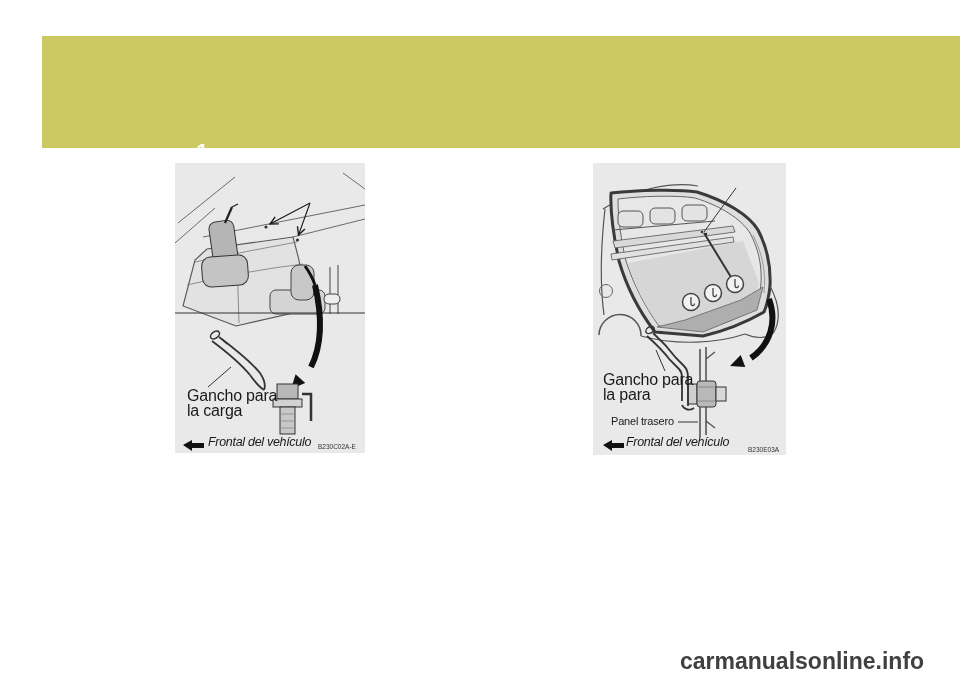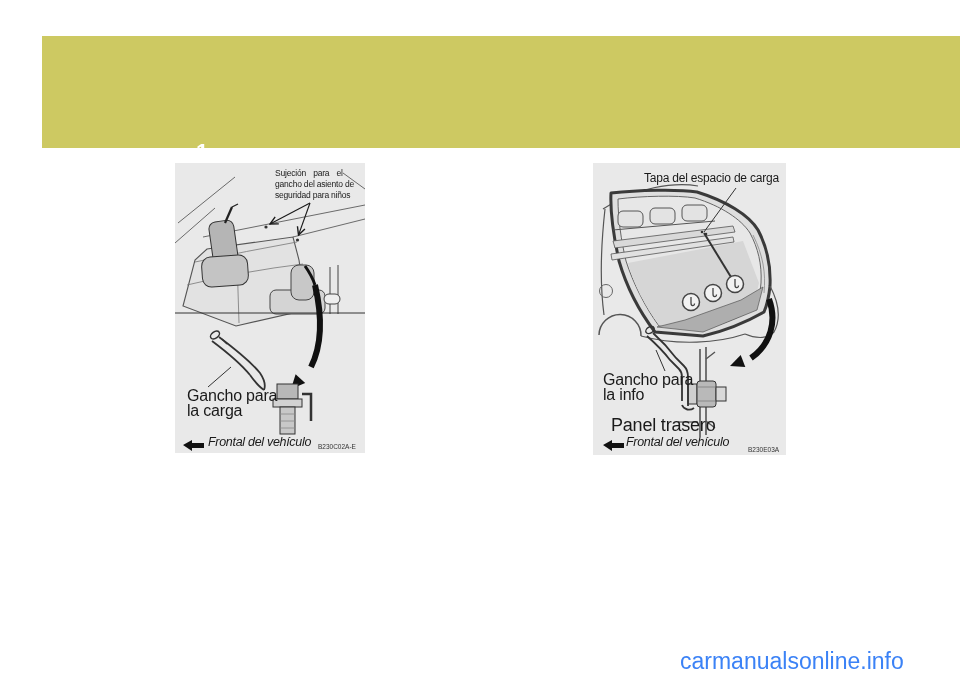--- a/index.html
+++ b/index.html
@@ -21,29 +21,29 @@
   .fig-right{left:593px;top:163px;width:193px;height:292px;}
   .figure svg.art{position:absolute;left:0;top:0;}
 
   .lbl{position:absolute;color:#1a1a1a;}
   .lbl-anchor{left:100px;top:5px;width:88px;font-size:8.5px;line-height:10.8px;letter-spacing:-.2px;}
   .lbl-anchor .l1{word-spacing:5px;display:block;}
   .lbl-anchor span{display:block;}
   .lbl-hook{left:12px;top:226px;font-size:16px;line-height:14.5px;letter-spacing:-.2px;}
   .fig-right .lbl-hook{left:10px;top:210px;}
   .lbl-title{left:0;right:7px;top:8px;text-align:right;font-size:12px;letter-spacing:-.2px;}
-  .lbl-panel{left:18px;top:252px;font-size:18px;letter-spacing:-.2px;}
+  .lbl-panel{left:18px;top:252px;font-size:11px;letter-spacing:-.2px;}
   .lbl-front{left:33px;top:272px;font-size:12.5px;letter-spacing:-.3px;font-style:italic;}
   .lbl-code{font-size:6.5px;color:#333;letter-spacing:0;}
   .code-left{left:143px;top:280px;}
   .code-right{left:155px;top:283px;}
 
   
-  .watermark{position:absolute;left:680px;top:648px;font-size:23px;font-weight:normal;
-             color:#3b82f6;letter-spacing:0;}
+  .watermark{position:absolute;left:680px;top:648px;font-size:23px;font-weight:bold;
+             color:#404040;letter-spacing:0;}
 </style>
 </head>
 <body>
 
 <div class="page">
 
   <div class="band">
     <div class="chapter">
       <span class="num">1</span>
       <span class="ttl">COMPONENTES DE SU HYUNDAI</span>
@@ -118,25 +118,20 @@
       <g>
         <rect x="102" y="221" width="21" height="15" fill="#b8b8b8" stroke="#333" stroke-width="1"></rect>
         <rect x="98" y="236" width="29" height="8" fill="#d2d2d2" stroke="#333" stroke-width="1"></rect>
         <rect x="105" y="244" width="15" height="27" fill="#c8c8c8" stroke="#333" stroke-width="1"></rect>
         <path d="M105,251 h15 M105,258 h15 M105,265 h15" stroke="#888" stroke-width=".8"></path>
         <path d="M127,231 L136,231 L136,258" fill="none" stroke="#333" stroke-width="2.5"></path>
       </g>
 
       <polygon points="8,282 17,277 17,280 29,280 29,285 17,285 17,288" fill="#111"></polygon>
     </svg>
-    <div class="lbl lbl-anchor">
-      <span class="l1">Sujeción para el</span>
-      <span>gancho del asiento de</span>
-      <span>seguridad para niños</span>
-    </div>
     <div class="lbl lbl-hook">
       <span style="display:block">Gancho para</span>
       <span style="display:block">la carga</span>
     </div>
     <div class="lbl lbl-front">Frontal del vehículo</div>
     <div class="lbl lbl-code code-left">B230C02A-E</div>
   </div>
 
   <div class="figure fig-right">
     <svg class="art" width="193" height="292" viewBox="0 0 193 292">
@@ -197,24 +192,23 @@
         <ellipse cx="57" cy="167" rx="4.6" ry="3" transform="rotate(-32 57 167)" stroke-width="1.4"></ellipse>
         <path d="M60,170 C69,178 77,187 83,195 L91,203 C94,206 95,210 95,214 L95,243" stroke-width="1.8"></path>
         <path d="M54,173 C63,181 71,189 77,197 L86,206 C88,208 89,211 89,214 L89,238" stroke-width="1.8"></path>
         <path d="M89,242 C91,247 97,248 101,245" stroke-width="1.8"></path>
       </g>
       <line x1="63" y1="187" x2="72" y2="208" stroke="#333" stroke-width="1"></line>
       <line x1="85" y1="259" x2="105" y2="259" stroke="#333" stroke-width="1"></line>
 
       <polygon points="10,282 19,277 19,280 31,280 31,285 19,285 19,288" fill="#111"></polygon>
     </svg>
-    <div class="lbl lbl-title">Tapa del espacio de carga</div>
     <div class="lbl lbl-hook">
       <span style="display:block">Gancho para</span>
-      <span style="display:block">la info</span>
+      <span style="display:block">la para</span>
     </div>
     <div class="lbl lbl-panel">Panel trasero</div>
     <div class="lbl lbl-front">Frontal del vehículo</div>
     <div class="lbl lbl-code code-right">B230E03A</div>
   </div>
 
   <div class="watermark">carmanualsonline.info</div>
 
 </div>
 

